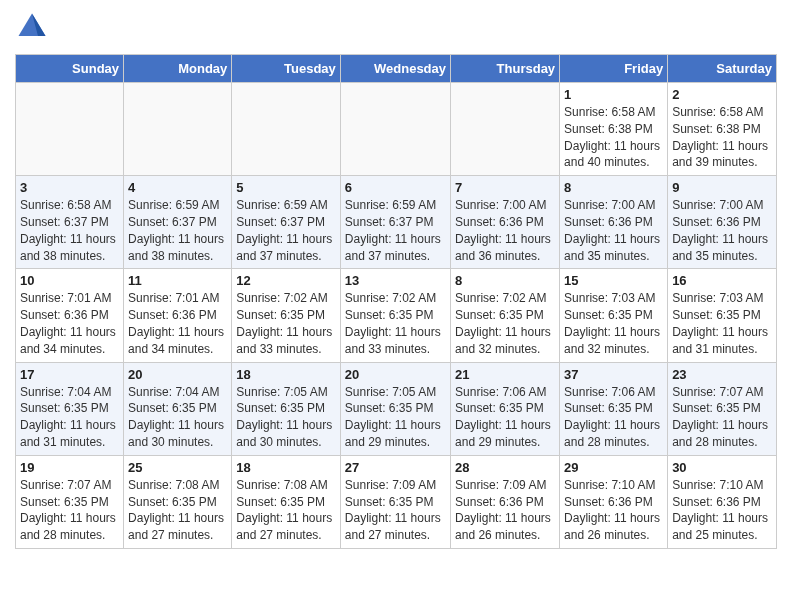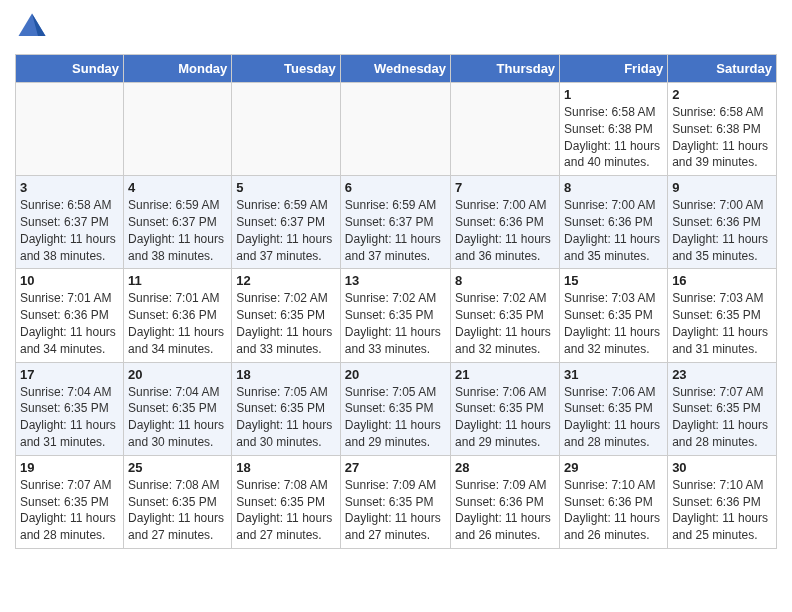--- a/index.html
+++ b/index.html
@@ -233,21 +233,21 @@
 Sunset: 6:35 PM
 Daylight: 11 hours and 29 minutes.</div>
           </td>
           <td>
             <span class="day-num">21</span>
             <div class="cell-info" style="white-space: pre-line;">Sunrise: 7:06 AM
 Sunset: 6:35 PM
 Daylight: 11 hours and 29 minutes.</div>
           </td>
           <td>
-            <span class="day-num">31</span>
+            <span class="day-num">37</span>
             <div class="cell-info" style="white-space: pre-line;">Sunrise: 7:06 AM
 Sunset: 6:35 PM
 Daylight: 11 hours and 28 minutes.</div>
           </td>
           <td>
             <span class="day-num">23</span>
             <div class="cell-info" style="white-space: pre-line;">Sunrise: 7:07 AM
 Sunset: 6:35 PM
 Daylight: 11 hours and 28 minutes.</div>
           </td>

